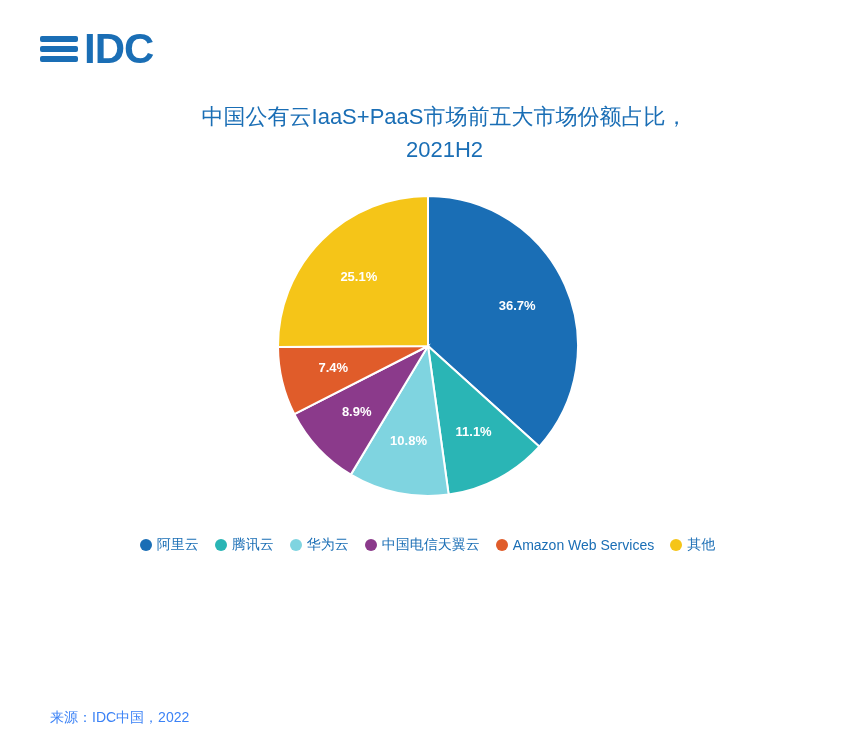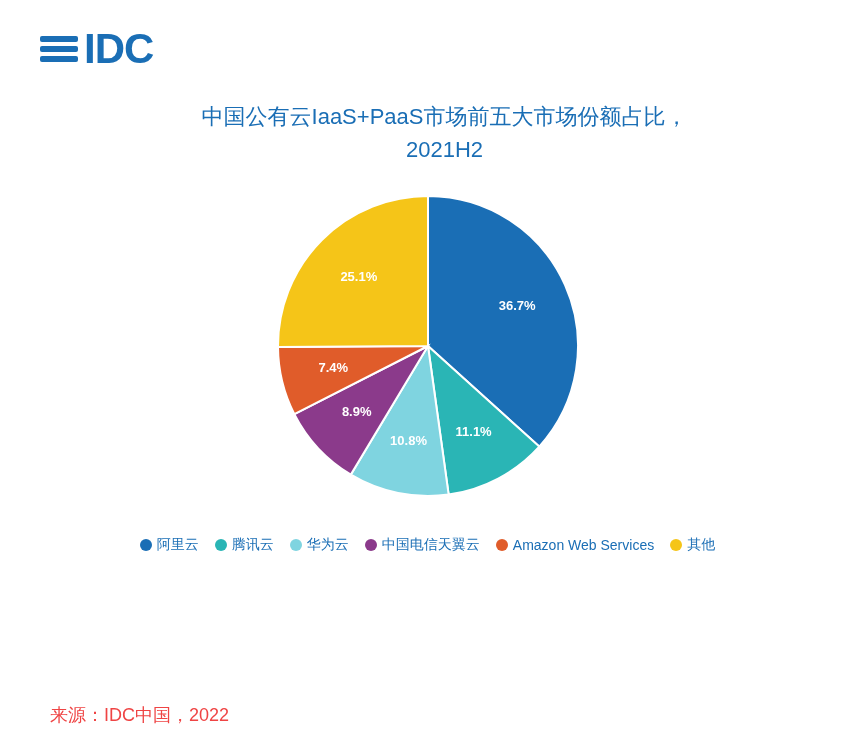--- a/index.html
+++ b/index.html
@@ -93,22 +93,22 @@
       flex-shrink: 0;
     }
     .legend-label {
       font-size: 14px;
       color: #1a6eb5;
     }
     .source {
       position: absolute;
       bottom: 28px;
       left: 50px;
-      font-size: 18px;
-      color: #ef4444;
+      font-size: 14px;
+      color: #3b82f6;
     }
     .slice-label {
       font-size: 13px;
       font-weight: bold;
       fill: #ffffff;
     }
   </style>
 </head>
 <body>
 

